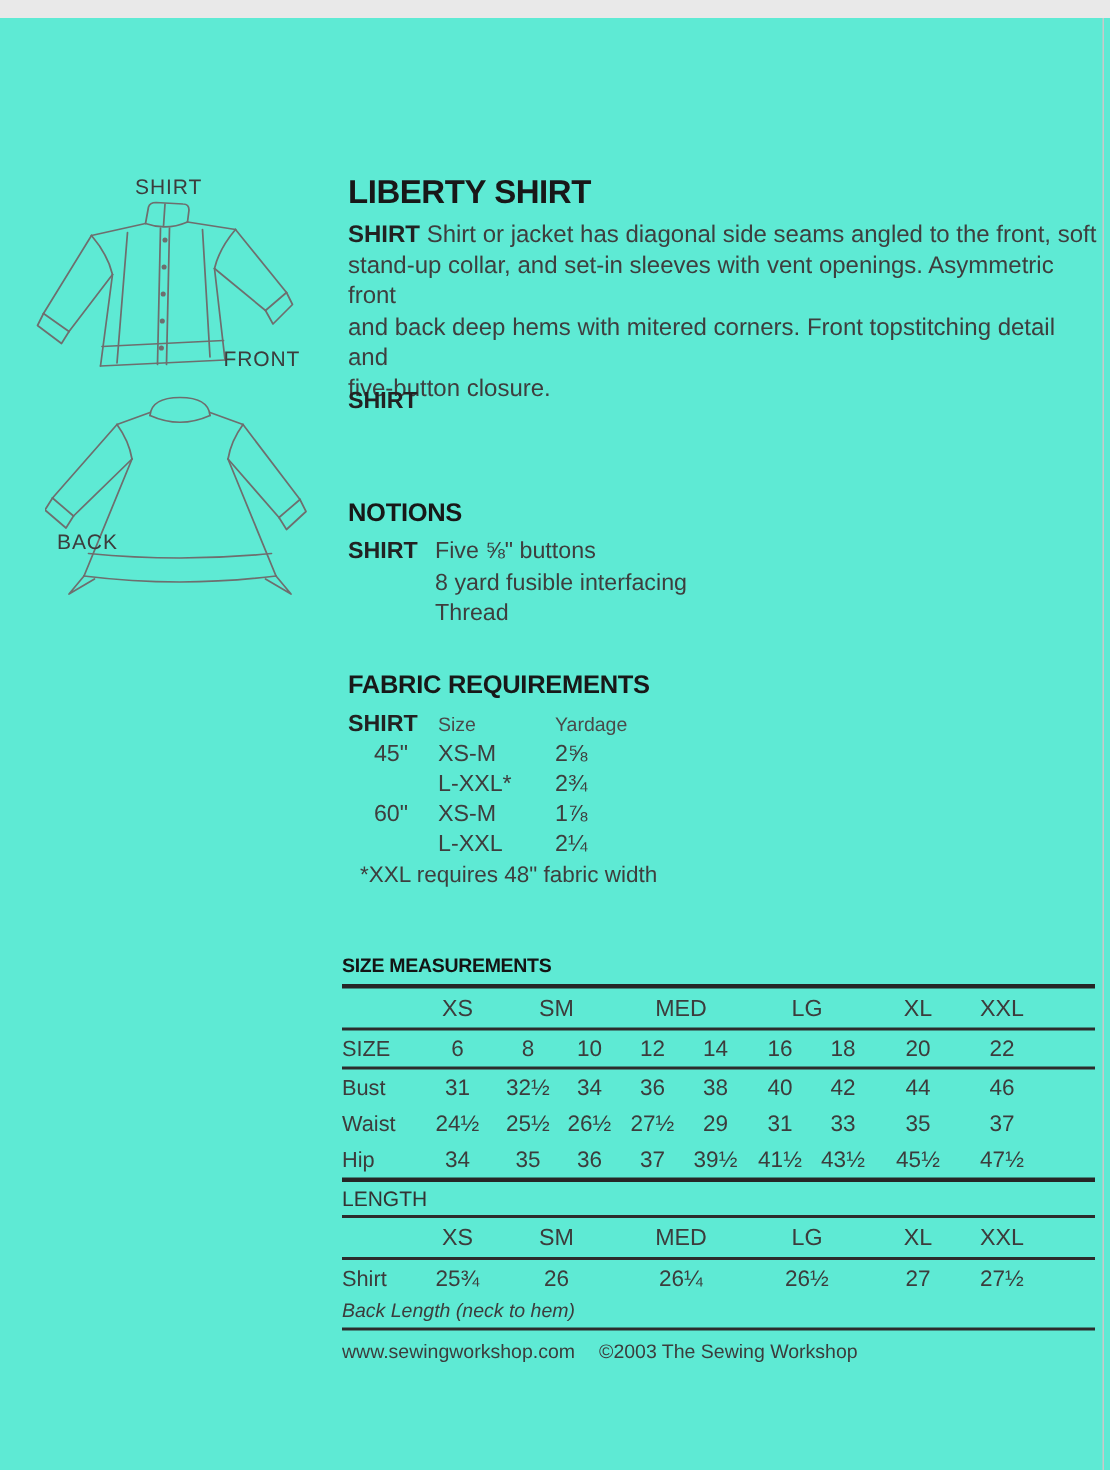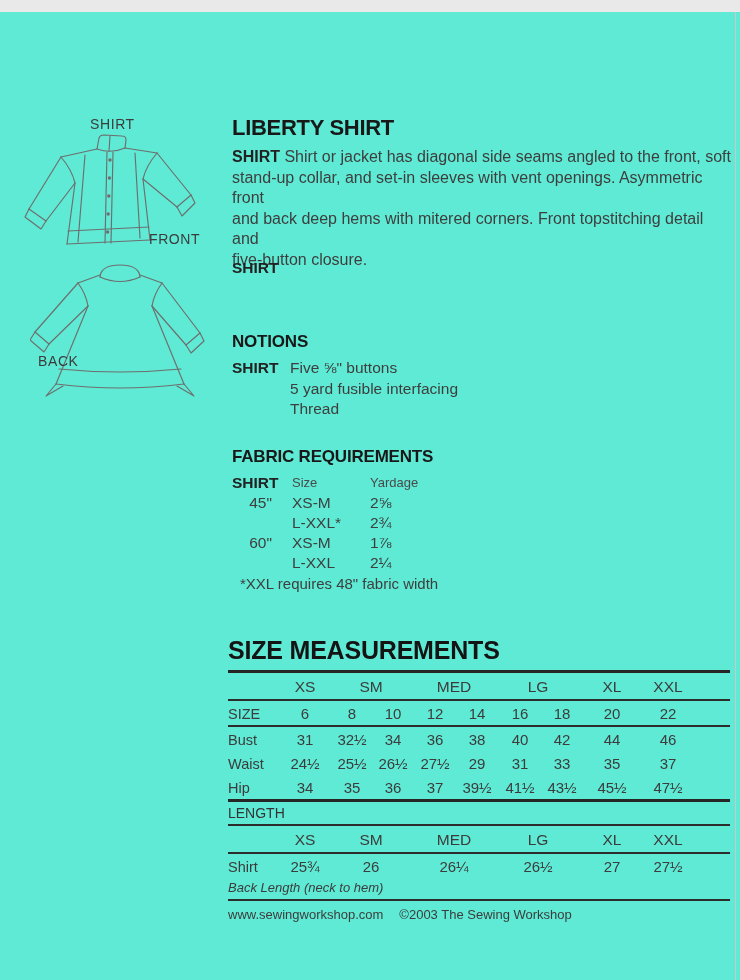--- a/index.html
+++ b/index.html
@@ -50,21 +50,21 @@
   .freq-row { display:flex; }
   .freq-c1 { width:60px; flex:0 0 60px; text-align:right; padding-right:20px; }
   .freq-c1.hdr { text-align:left; padding-right:0; font-weight:bold; color:#222; }
   .freq-c2 { width:74px; flex:0 0 74px; }
   .freq-c3 { padding-left:4px; }
   .freq .small { font-size:13px; color:#4a4a4a; }
   .freq-note { font-size:15px; margin-top:1px; padding-left:8px; }
   
   .sm-block { position:absolute; left:228px; top:624px; width:502px; }
   .sm-block h2 {
-    font-size:25px; font-weight:bold; color:#141414; letter-spacing:-.2px;
+    font-size:13px; font-weight:bold; color:#141414; letter-spacing:-.2px;
     margin-bottom:5px;
   }
   table { border-collapse:collapse; table-layout:fixed; width:502px; color:#3c3c3c; }
   .sm-table { border-top:3px solid #262626; }
   td { font-size:15px; text-align:center; padding:4px 0 3px; }
   td.rl { text-align:left; font-size:14.5px; }
   tr.grp td { font-size:15.5px; border-bottom:2px solid #2c2c2c; padding-top:5px; }
   tr.sizerow td { border-bottom:2px solid #2c2c2c; }
   tr.hiprow td { border-bottom:3px solid #262626; }
   .length-label {
@@ -162,21 +162,21 @@
       <span class="glabel">SHIRT</span>
     </div>
   </div>
 
   <div class="section sec-notions">
     <h2 class="sec-head">NOTIONS</h2>
     <div class="labeled-row">
       <span class="glabel">SHIRT</span>
       <div class="stack">
         <div>Five ⅝" buttons</div>
-        <div>5 yard fusible interfacing</div>
+        <div>8 yard fusible interfacing</div>
         <div>Thread</div>
       </div>
     </div>
   </div>
 
   <div class="section sec-freq">
     <h2 class="sec-head">FABRIC REQUIREMENTS</h2>
     <div class="freq">
       <div class="freq-row">
         <span class="freq-c1 hdr">SHIRT</span>

